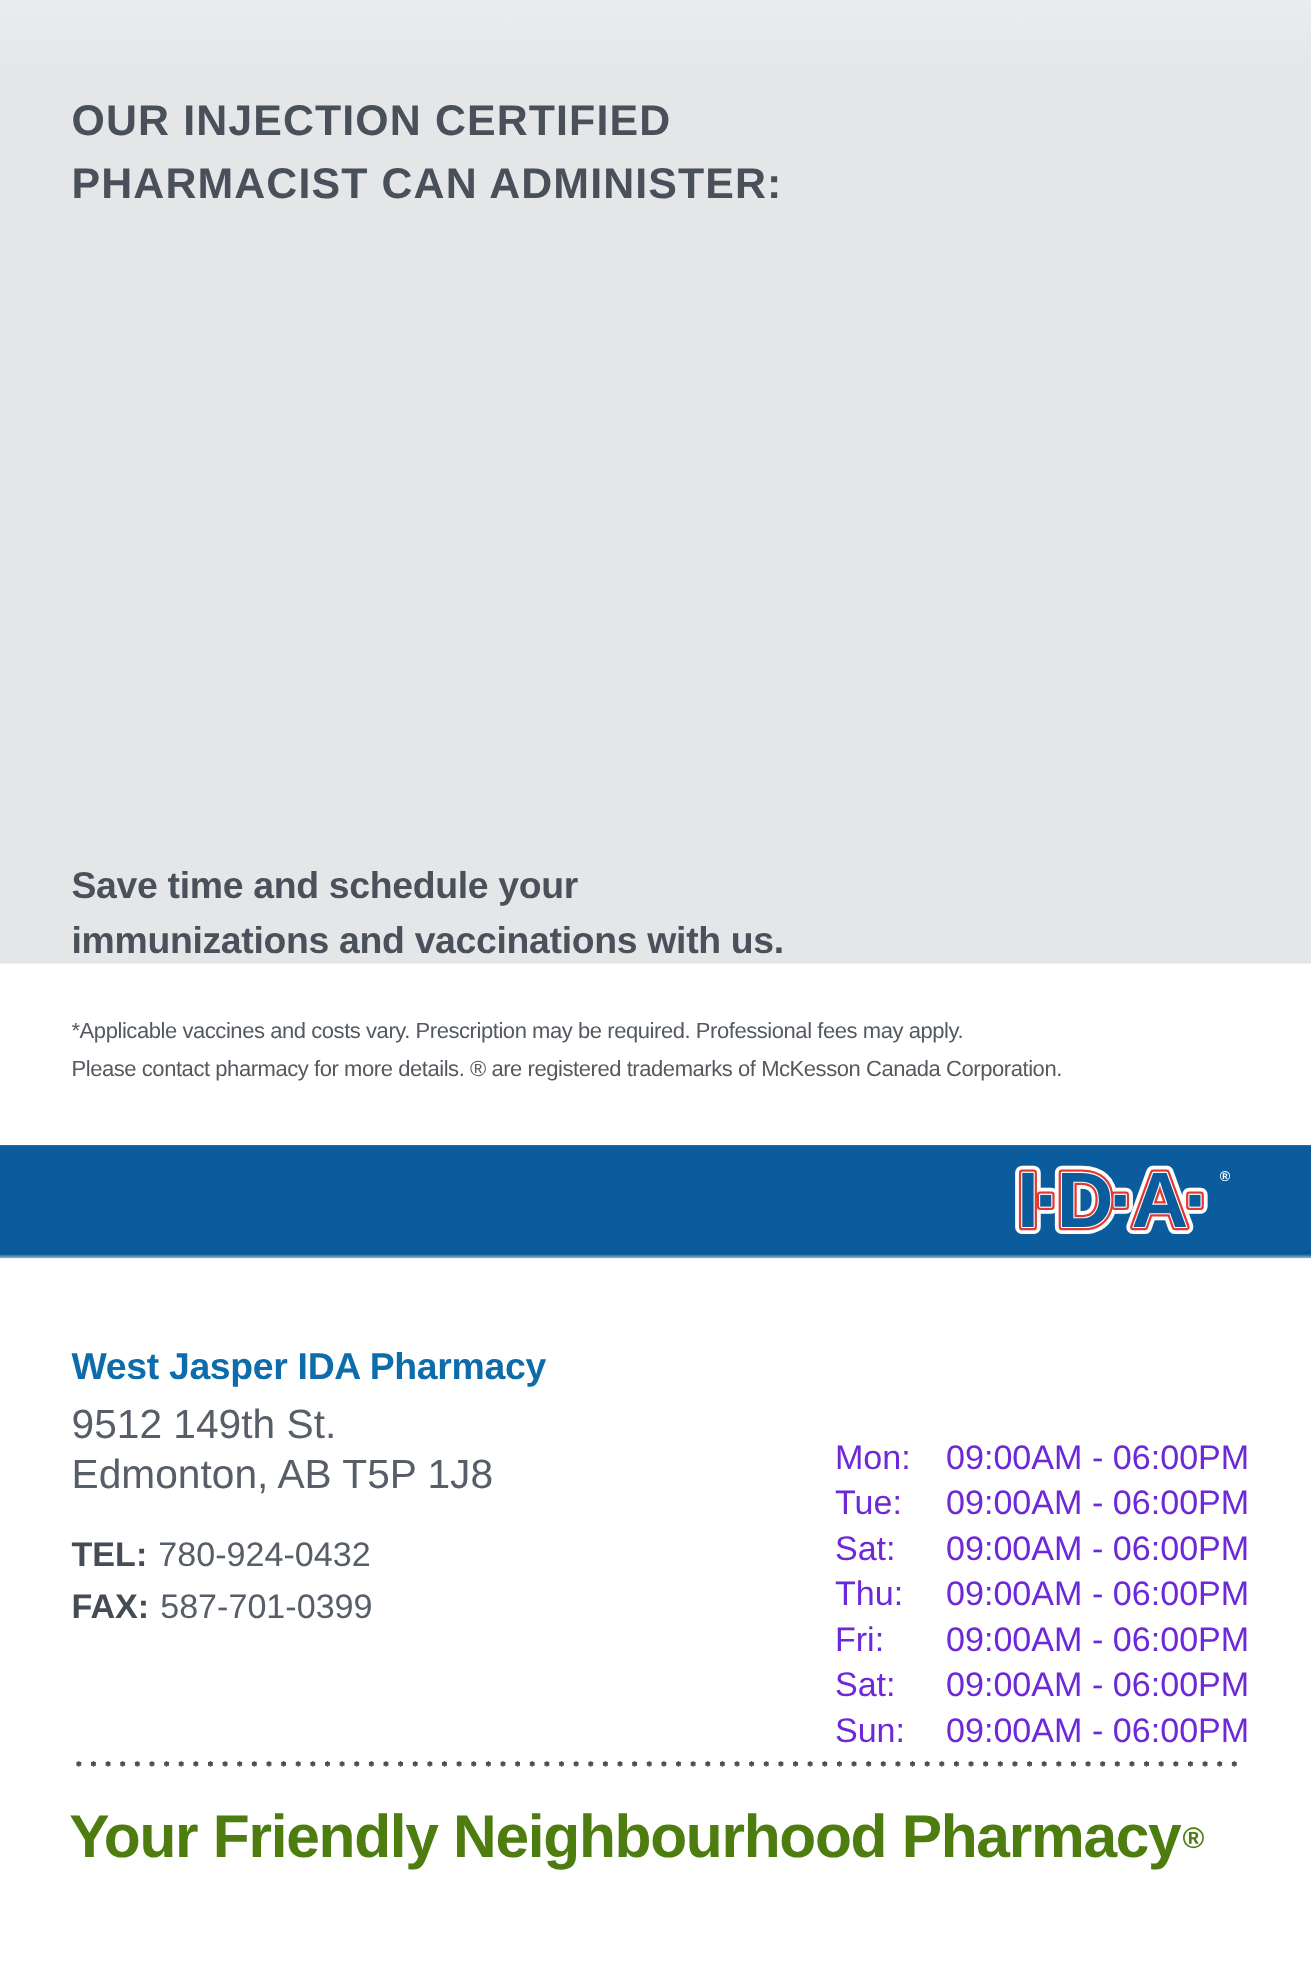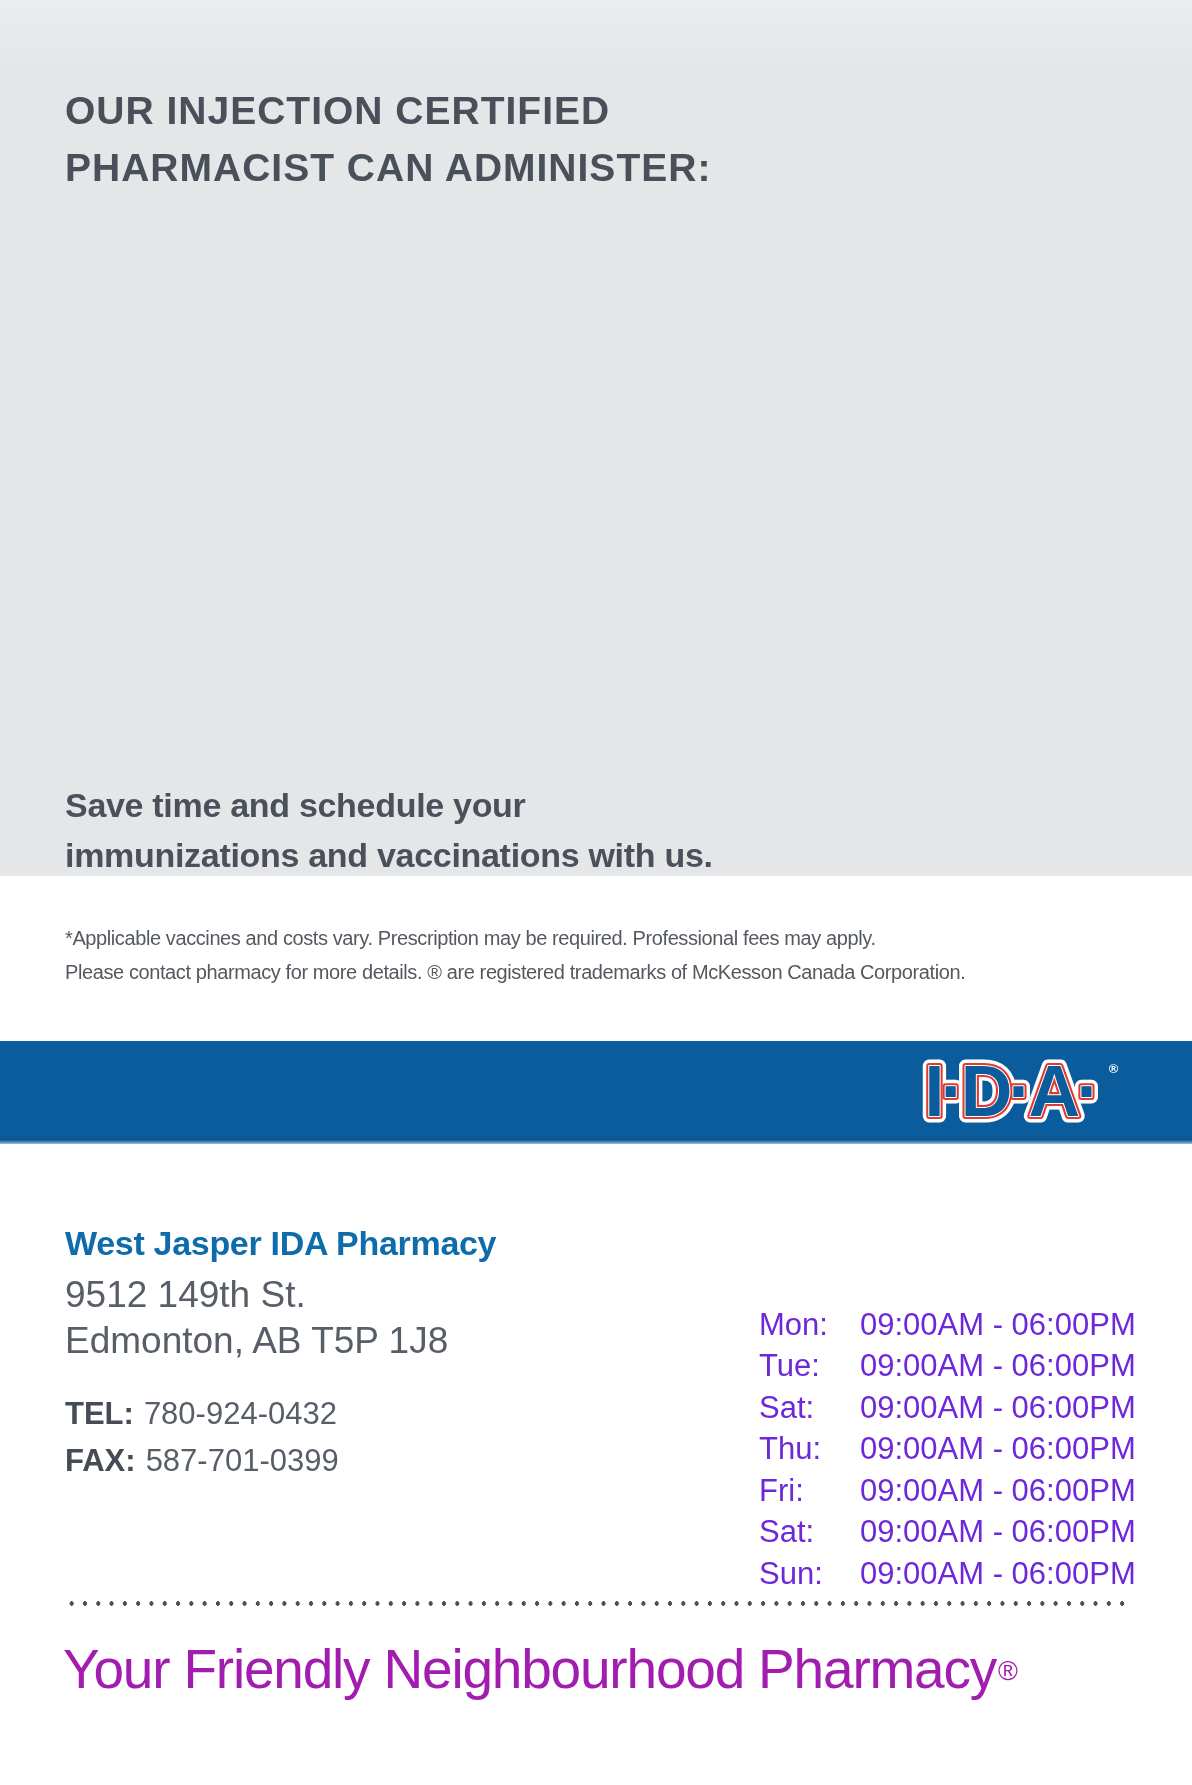--- a/index.html
+++ b/index.html
@@ -74,21 +74,21 @@
   .hrow{display:flex;height:41.5px;align-items:center;}
   .hrow .day{width:101px;}
   .hrow .time{white-space:nowrap;}
   .dots{
     position:absolute;left:65px;top:456px;width:1063px;height:7px;
     background-image:radial-gradient(circle,#49505a 0 2.2px,rgba(0,0,0,0) 2.4px);
     background-size:13.3px 7px;background-repeat:repeat-x;background-position:0 center;
   }
   .tagline{
     position:absolute;left:63px;top:488px;margin:0;
-    font-size:55px;font-weight:normal;color:#a21caf;
+    font-size:55px;font-weight:bold;color:#4d7c0f;
     letter-spacing:-1.2px;line-height:74px;white-space:nowrap;
   }
   .tagline .reg{
     display:inline-block;font-size:27px;vertical-align:top;
     position:relative;top:2px;left:2px;
   }
 </style>
 </head>
 <body>
 

